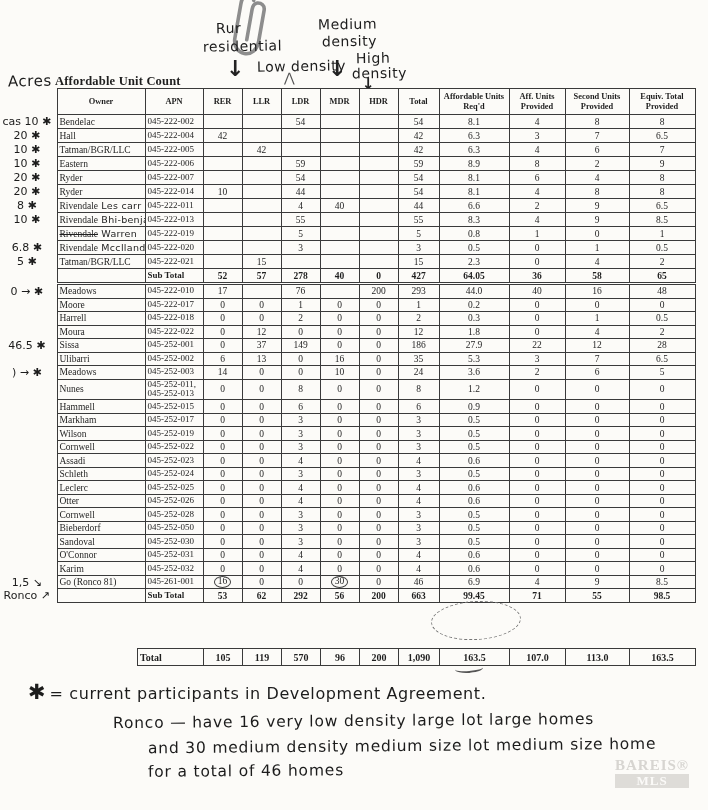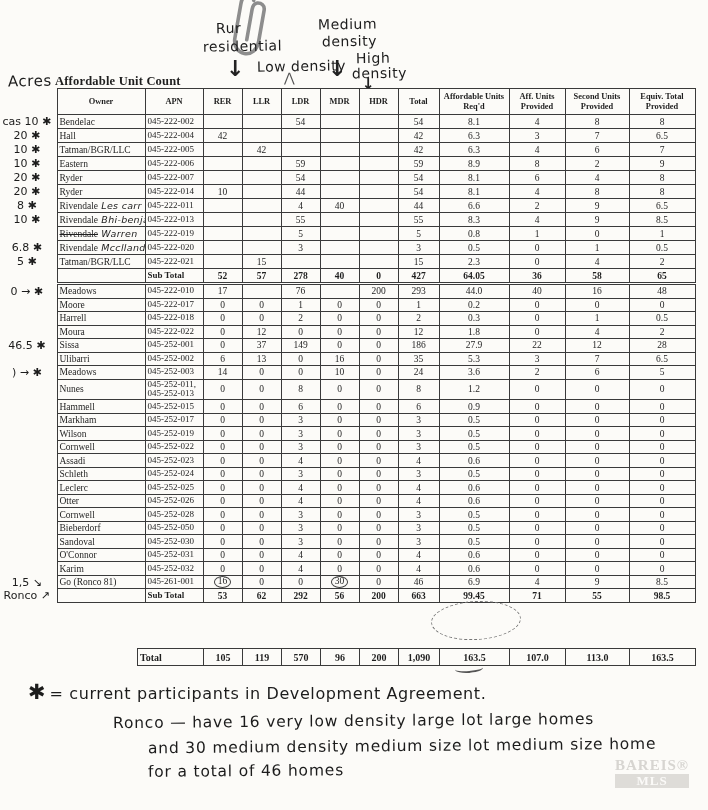--- a/index.html
+++ b/index.html
@@ -17,21 +17,21 @@
         white-space:nowrap;font-weight:normal;}
   th{font-weight:bold;font-size:8.4px;white-space:normal;line-height:1.15;
      text-align:center;vertical-align:middle;}
   td.margin-cell,th.margin-cell{border:none;background:transparent;text-align:center;
      padding-right:5px;font-size:11px;white-space:nowrap;}
   td.owner-cell{text-align:left;margin-left:38px;}
   td.apn-cell{text-align:left;font-size:9px;line-height:1.1;}
   td.val-cell{text-align:center;}
   .bold{font-weight:bold;}
   .struck{text-decoration:line-through;}
-  .owner-hw{font-size:9.5px;letter-spacing:.3px;font-style:italic;}
+  .owner-hw{font-size:9.5px;letter-spacing:.3px;}
   #t1 tbody tr{height:14px;} #t1 thead tr{height:26px;}
   #t2 tbody tr{height:13.5px;} #t2 tbody tr.tall{height:20px;padding-left:7px;}
   #t3 tr{height:17px;} #t3 td{font-size:10px;}
   .circled{display:inline-block;border:1.4px solid #444;border-radius:50%;
            padding:0 3px;line-height:1.05;}
   .oval{border:1.5px dashed #777;border-radius:50%;transform:rotate(-3deg);}
   .note{font-size:15.5px;letter-spacing:.8px;transform:rotate(-.5deg);}
   .legend-star{font-size:21px;}
   .legend-text{font-size:16px;letter-spacing:.6px;}
   .watermark{color:#d7d5d1;font-family:Liberation Serif, serif;font-weight:bold;

